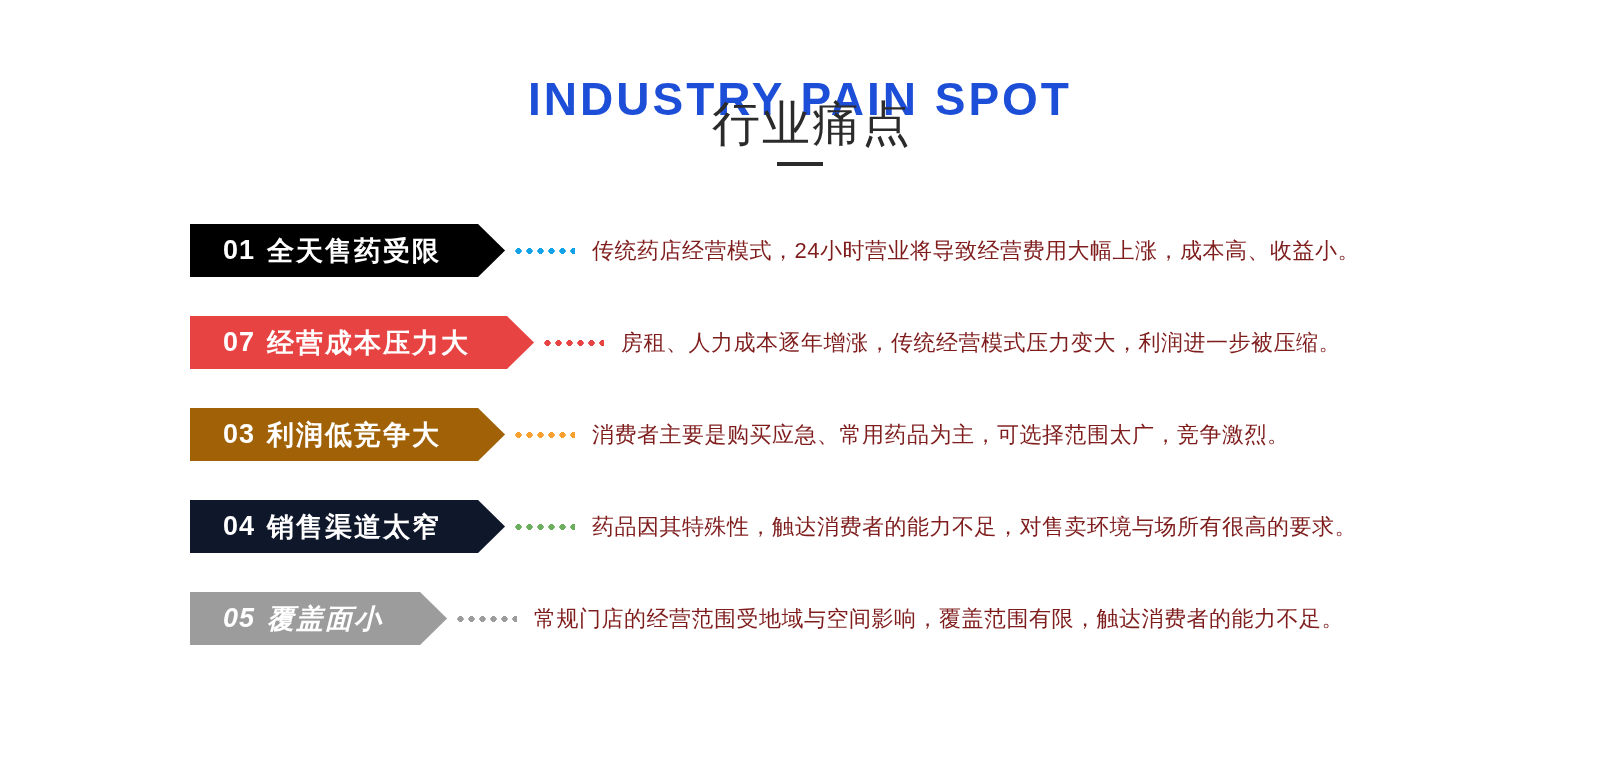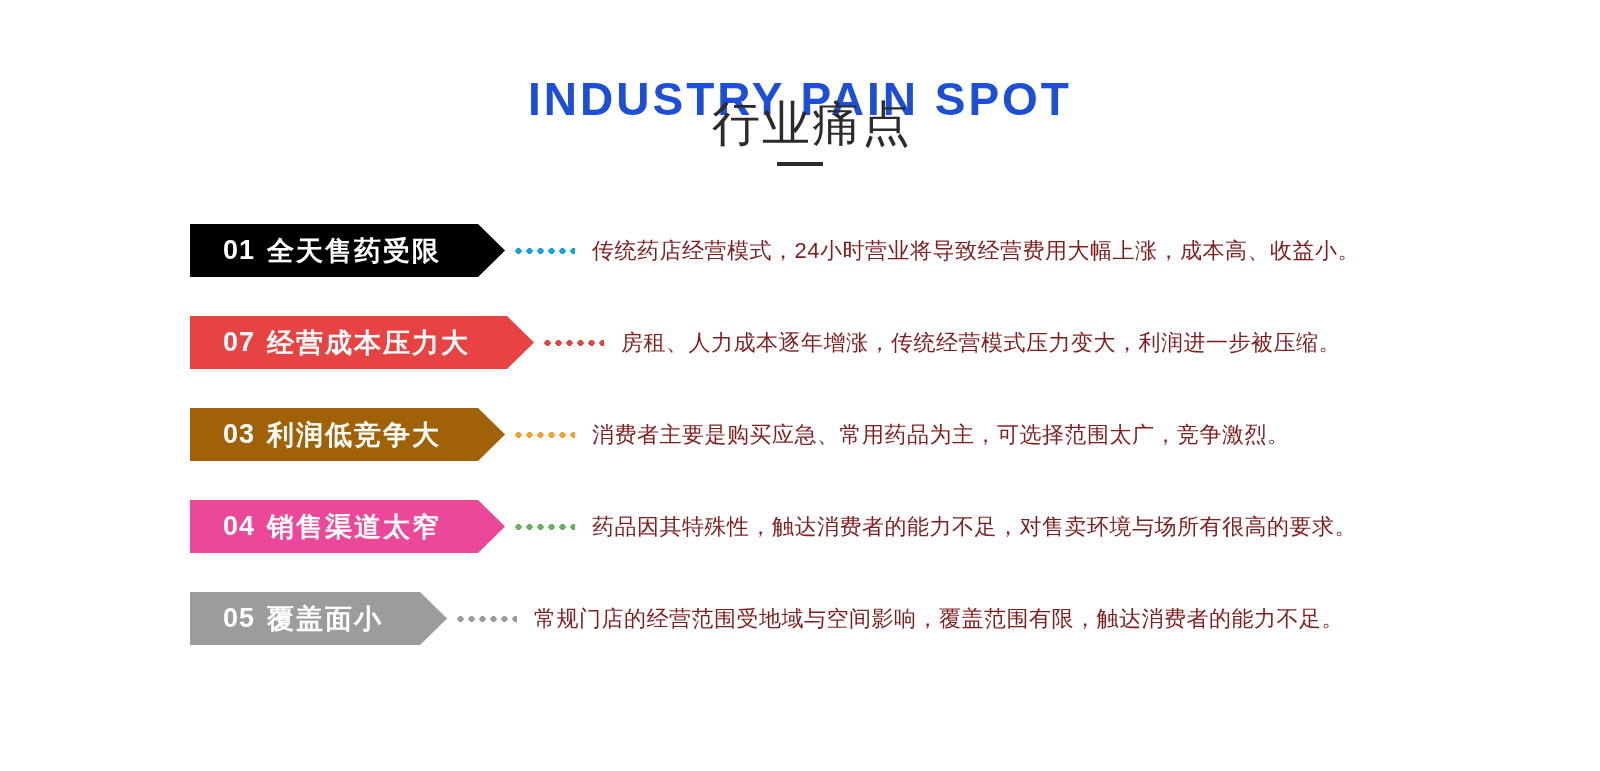--- a/index.html
+++ b/index.html
@@ -121,30 +121,30 @@
     <div class="row">
       <div class="banner" style="background-color: #a16207;">
         <span class="num">03</span>
         <span>利润低竞争大</span>
       </div>
       <div class="dots" style="color: rgb(247, 160, 45);"></div>
       <div class="desc">消费者主要是购买应急、常用药品为主，可选择范围太广，竞争激烈。</div>
     </div>
 
     <div class="row">
-      <div class="banner" style="background-color: #ec4899;">
+      <div class="banner" style="background-color: #0f172a;">
         <span class="num">04</span>
         <span>销售渠道太窄</span>
       </div>
       <div class="dots" style="color: rgb(107, 175, 94);"></div>
       <div class="desc">药品因其特殊性，触达消费者的能力不足，对售卖环境与场所有很高的要求。</div>
     </div>
 
     <div class="row">
-      <div class="banner" style="background-color: rgb(156, 156, 156);">
+      <div class="banner" style="background-color: rgb(156, 156, 156); font-style: italic;">
         <span class="num">05</span>
         <span>覆盖面小</span>
       </div>
       <div class="dots" style="color: rgb(156, 156, 156);"></div>
       <div class="desc">常规门店的经营范围受地域与空间影响，覆盖范围有限，触达消费者的能力不足。</div>
     </div>
 
   </div>
 </div>
 

